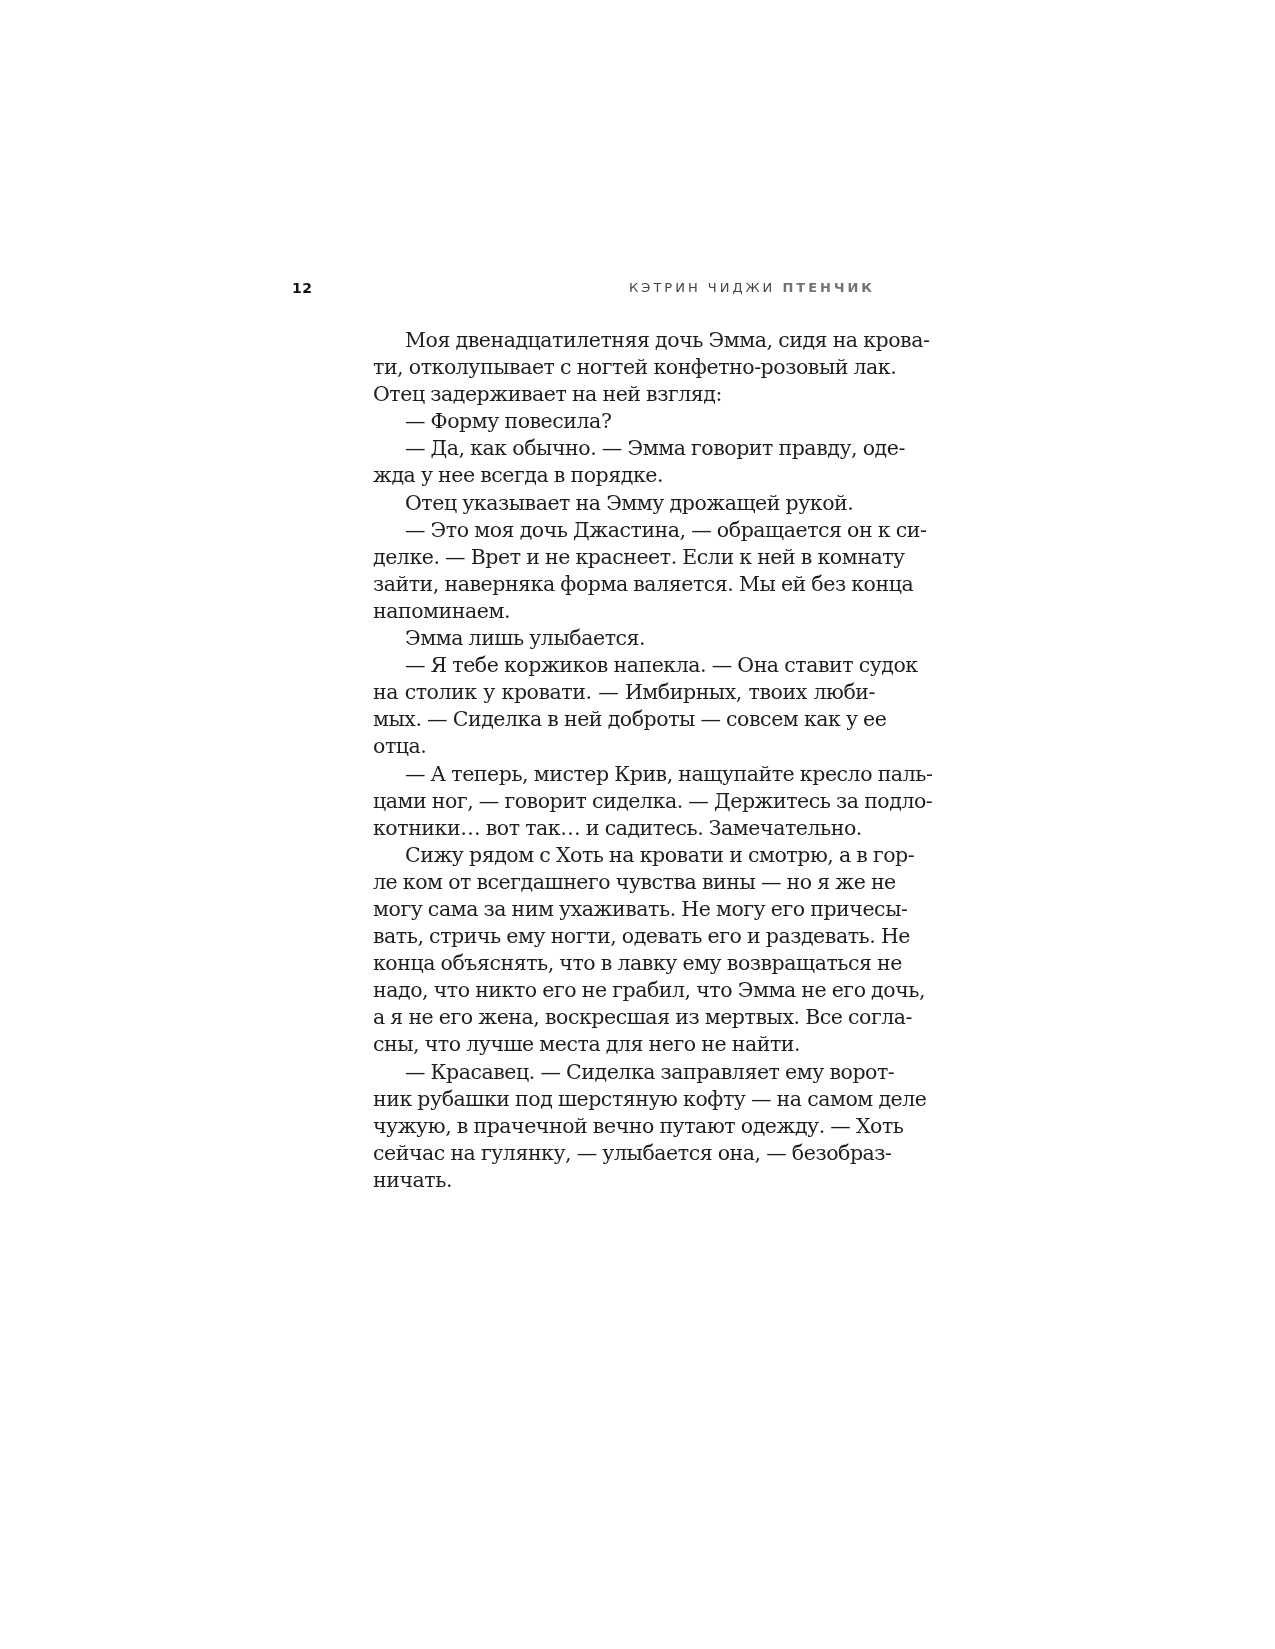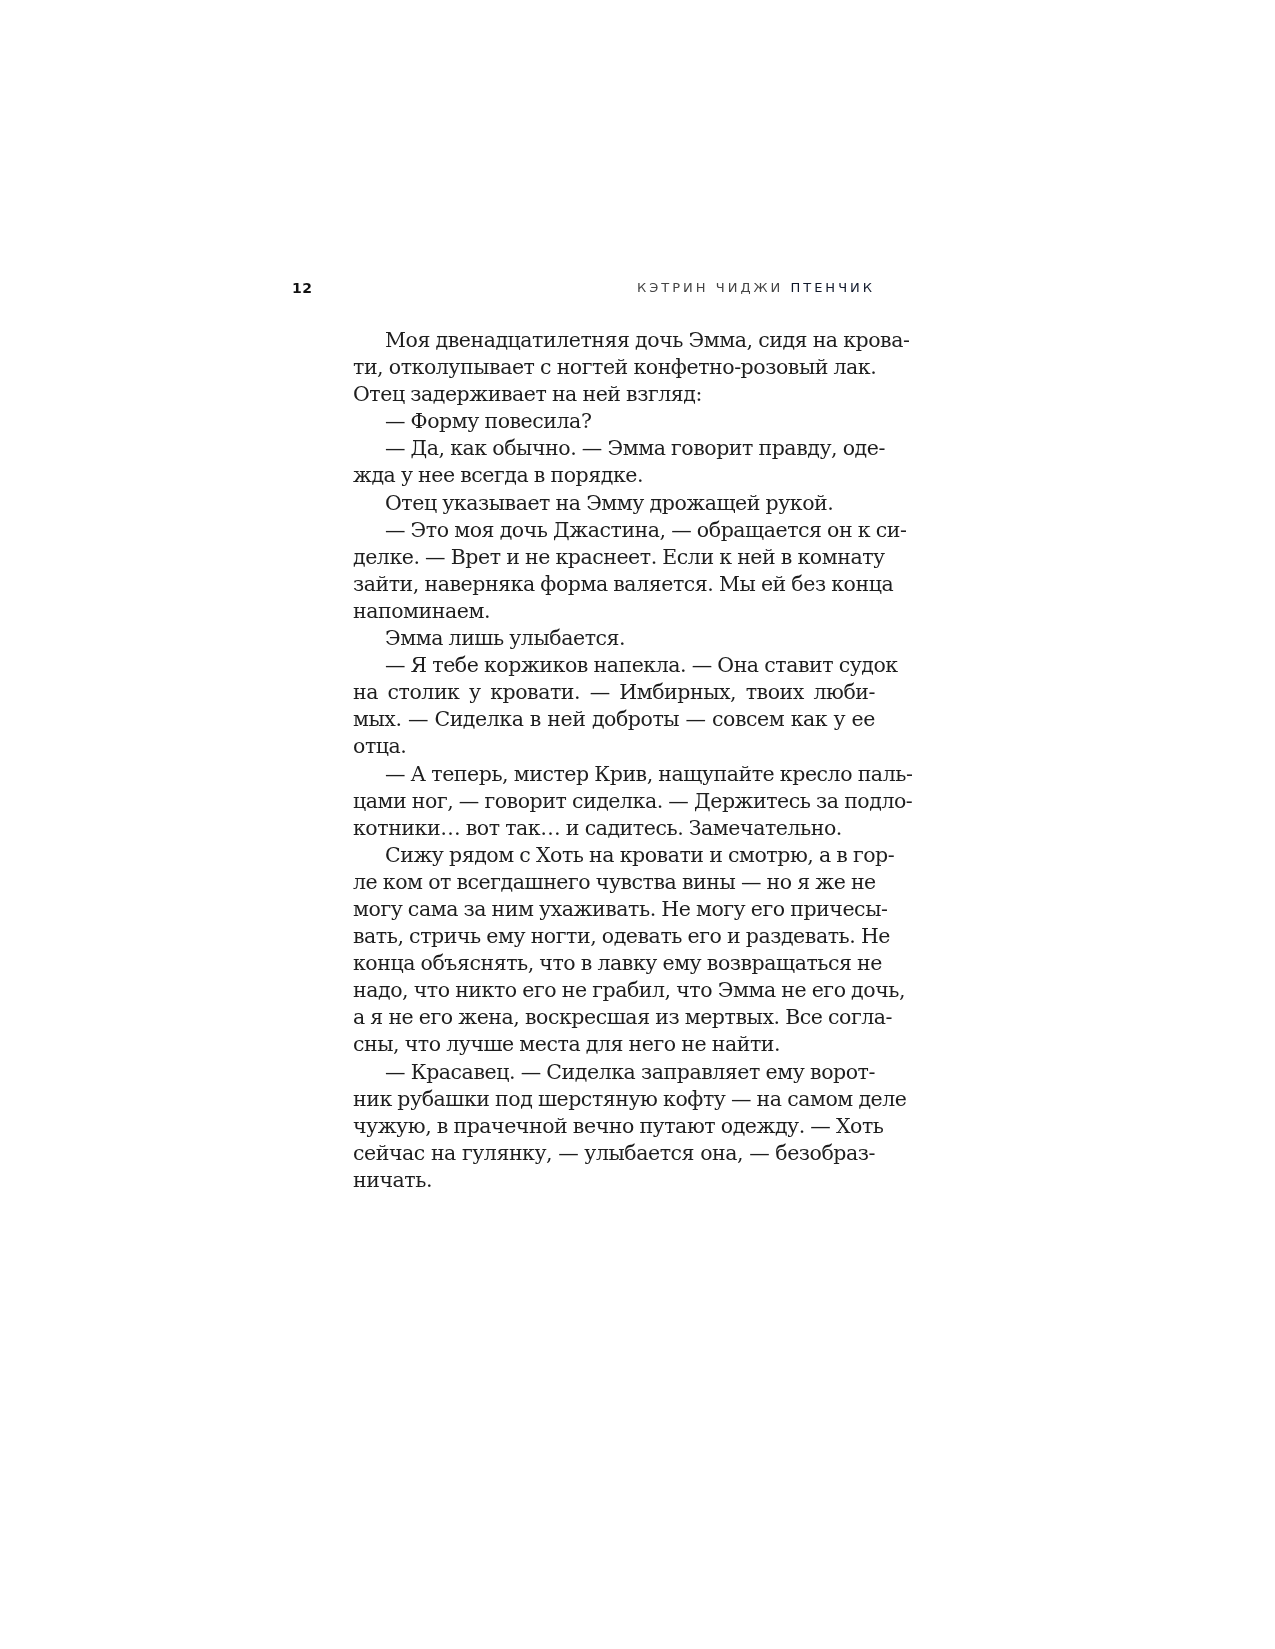--- a/index.html
+++ b/index.html
@@ -45,42 +45,43 @@
       font-size: 13px;
       letter-spacing: 3px;
       color: #333;
       white-space: nowrap;
     }
     .header-author {
       font-weight: normal;
       color: #444;
     }
     .header-book {
-      font-weight: normal;
-      color: #0f172a;
+      font-weight: bold;
+      color: #737373;
     }
     .body-text {
       position: absolute;
       left: 353px;
       top: 327px;
       width: 522px;
       font-family: "DejaVu Serif", serif;
       font-size: 20.5px;
       line-height: 27.1px;
       color: #1e1e1e;
       letter-spacing: -0.45px;
       word-spacing: -0.5px;
     }
     .line {
       display: block;
       height: 27.1px;
       white-space: nowrap;
       text-align: justify;
       text-align-last: justify;
       overflow: visible;
+      margin-left: 20px;
     }
     .line.indent {
       padding-left: 32px;
     }
     .line.last {
       text-align-last: left;
     }
   </style>
 </head>
 <body>

